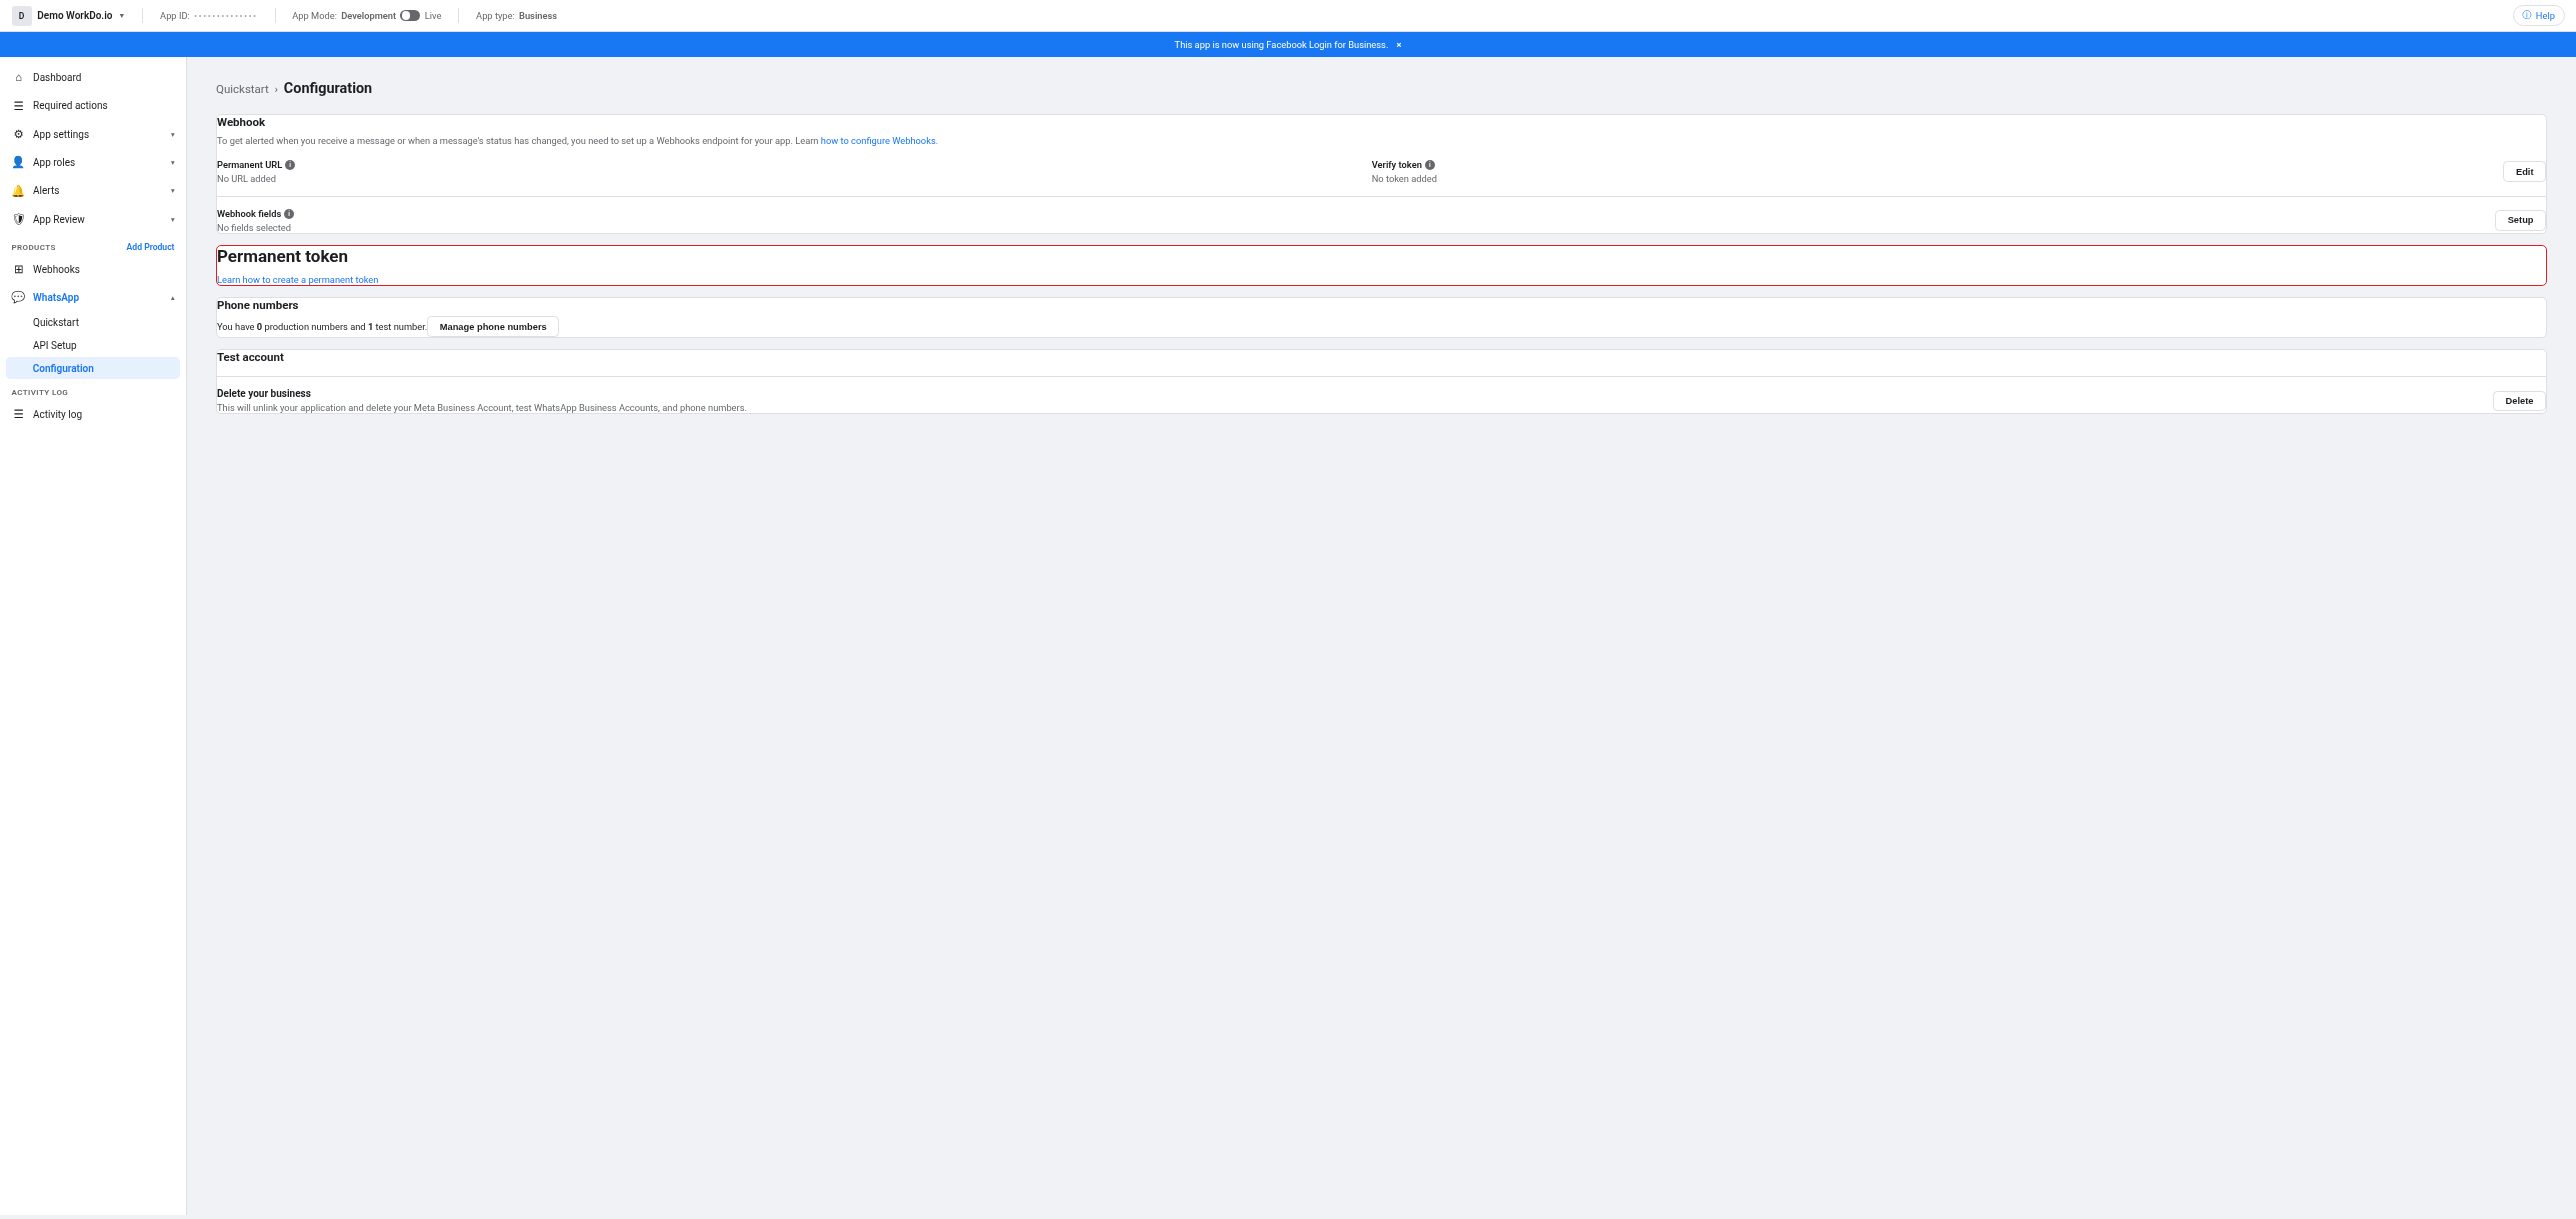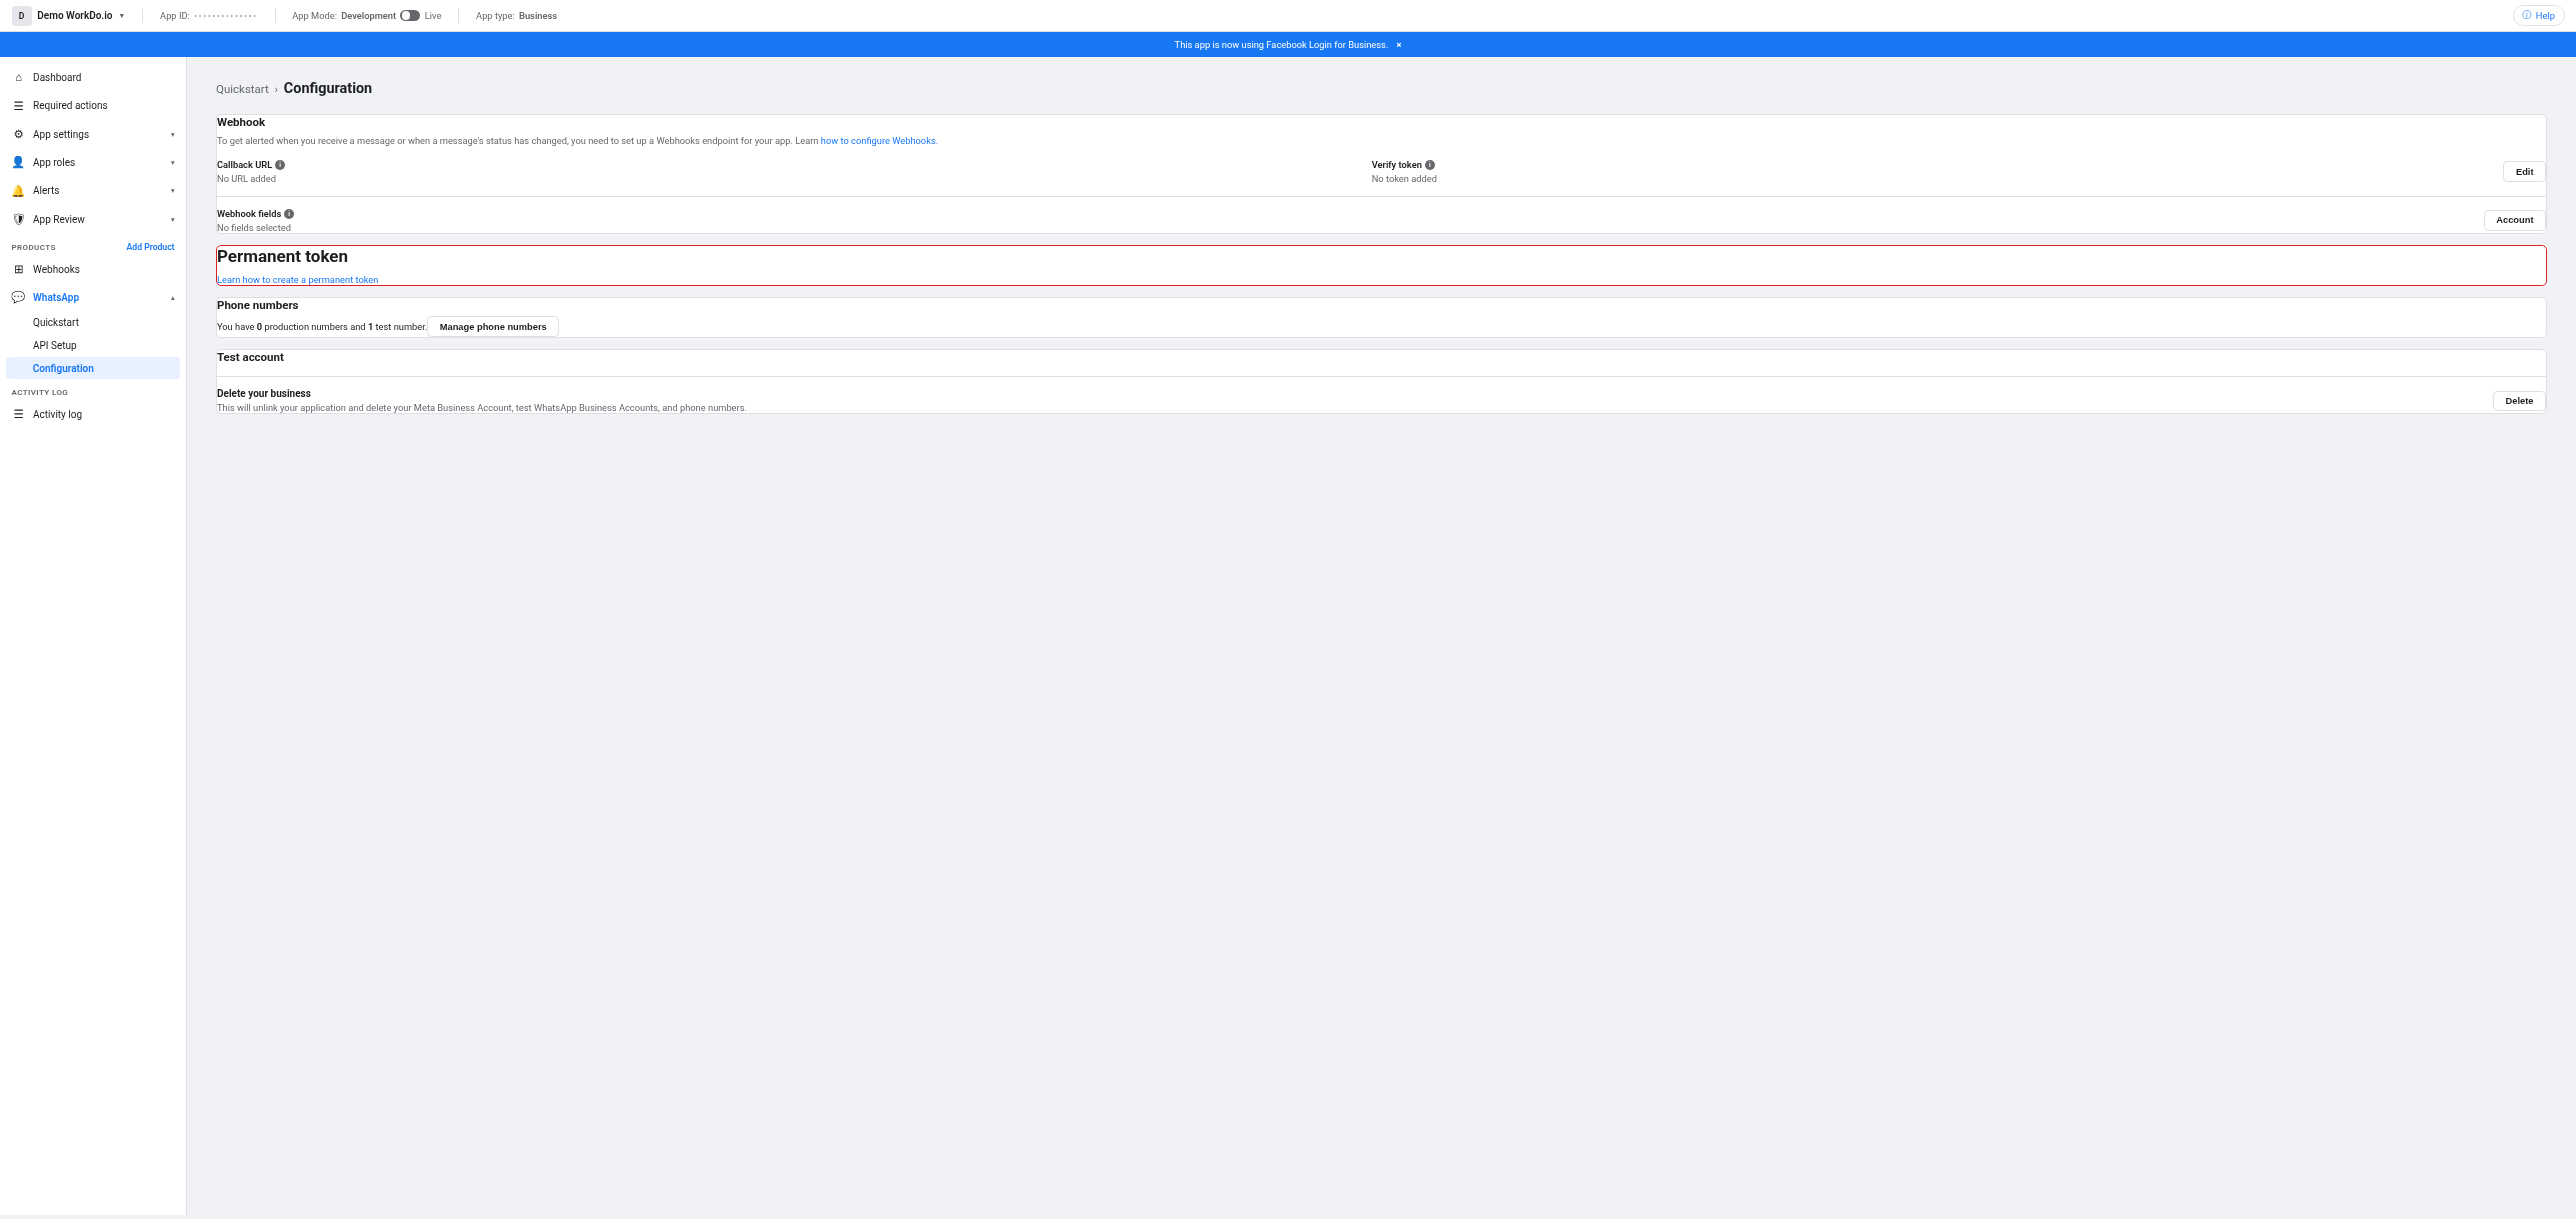--- a/index.html
+++ b/index.html
@@ -243,21 +243,21 @@
       <div class="card-desc">
         <span>To get alerted when you receive a message or when a message's status has changed, you need to set up a Webhooks endpoint for your app. Learn</span>
         <a>how to configure Webhooks.</a>
       </div>
 
       <div class="fields-and-btn">
         <div class="webhooks-fields">
           <div class="field-row">
             <div class="field-group">
               <div class="field-label">
-                <span>Callback URL</span>
+                <span>Permanent URL</span>
                 <span class="info-icon">i</span>
               </div>
               <div class="field-value">No URL added</div>
             </div>
             <div class="field-group">
               <div class="field-label">
                 <span>Verify token</span>
                 <span class="info-icon">i</span>
               </div>
               <div class="field-value">No token added</div>
@@ -270,21 +270,21 @@
       <hr class="card-divider">
 
       <div class="fields-and-btn">
         <div>
           <div class="field-label">
             <span>Webhook fields</span>
             <span class="info-icon">i</span>
           </div>
           <div class="field-value">No fields selected</div>
         </div>
-        <button class="card-btn">Account</button>
+        <button class="card-btn">Setup</button>
       </div>
     </div>
 
     <div class="card card-highlighted">
       <div class="perm-token-title">Permanent token</div>
       <a class="perm-token-link">Learn how to create a permanent token</a>
     </div>
 
     <div class="card">
       <div class="card-title">Phone numbers</div>

